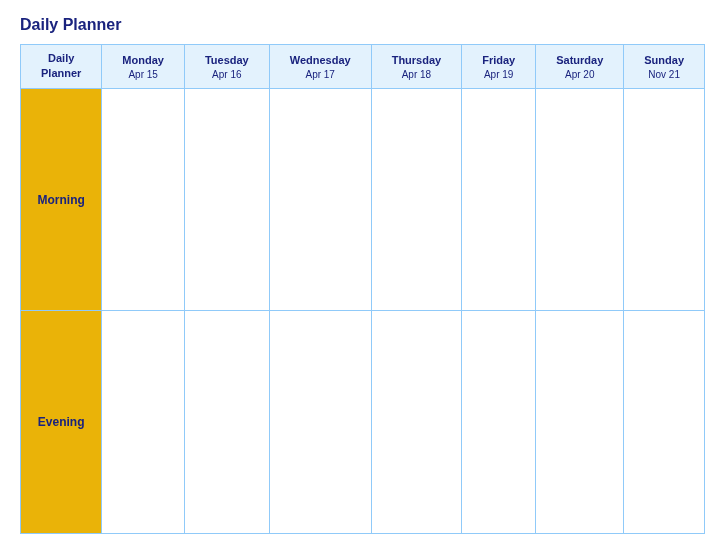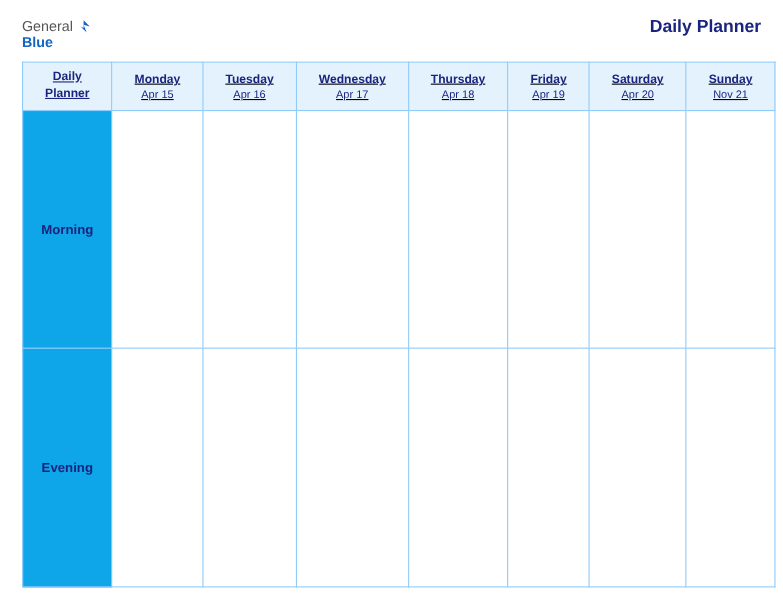--- a/index.html
+++ b/index.html
@@ -80,38 +80,37 @@
     .planner-table th,
     .planner-table td {
       border: 1px solid #90caf9;
       text-align: center;
       vertical-align: middle;
     }
 
     .header-row th {
       background-color: #e3f2fd;
       padding: 6px 20px;
-      text-decoration: underline;
     }
 
     .col-header-main {
       font-size: 11px;
       font-weight: bold;
       color: #1a237e;
       line-height: 1.4;
     }
 
     .col-header-date {
       font-size: 10px;
       color: #1a237e;
       font-weight: normal;
     }
 
     .row-label-cell {
-      background-color: #0ea5e9;
+      background-color: #eab308;
       width: 80px;
       font-size: 12px;
       font-weight: bold;
       color: #1a237e;
       padding: 6px 4px;
     }
 
     .morning-row td,
     .morning-row th {
       height: 110px;
@@ -138,29 +137,20 @@
       font-size: 11px;
       font-weight: bold;
       color: #1a237e;
       line-height: 1.4;
     }
   </style>
 </head>
 <body>
 
 <div class="header">
-  <div class="logo-area">
-    <div class="logo-text">
-      <span class="logo-general">General</span>
-      <svg class="logo-icon" viewBox="0 0 20 20">
-        <polygon points="10,2 18,10 10,8 14,18 6,10 10,12" fill="#1565c0"></polygon>
-      </svg>
-    </div>
-    <span class="logo-blue">Blue</span>
-  </div>
   <div class="title-area">
     <div class="title-main">Daily Planner</div>
   </div>
 </div>
 
 <table class="planner-table">
   <thead>
     <tr class="header-row">
       <th class="daily-planner-header row-label-cell">
         Daily<br>Planner

